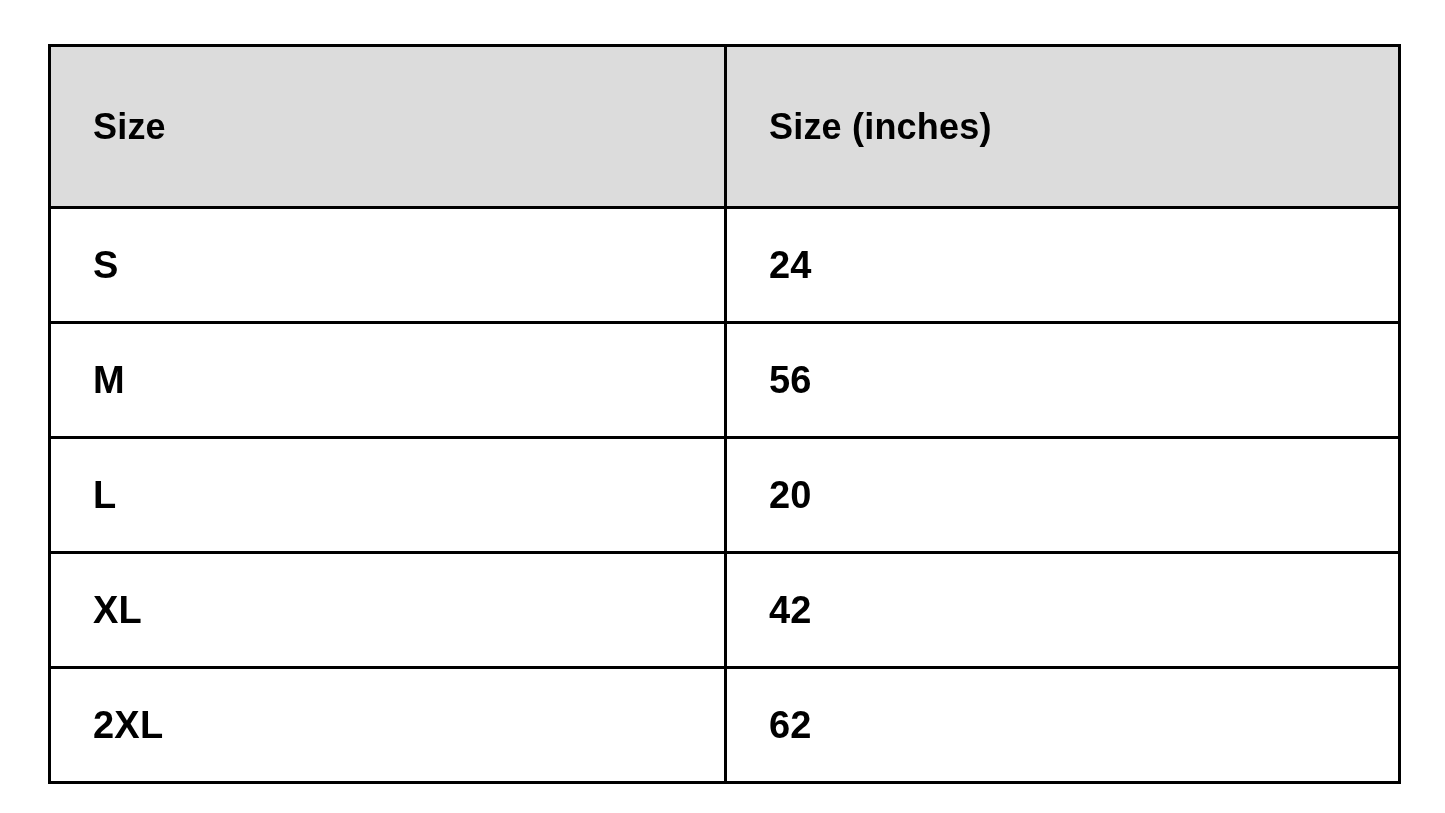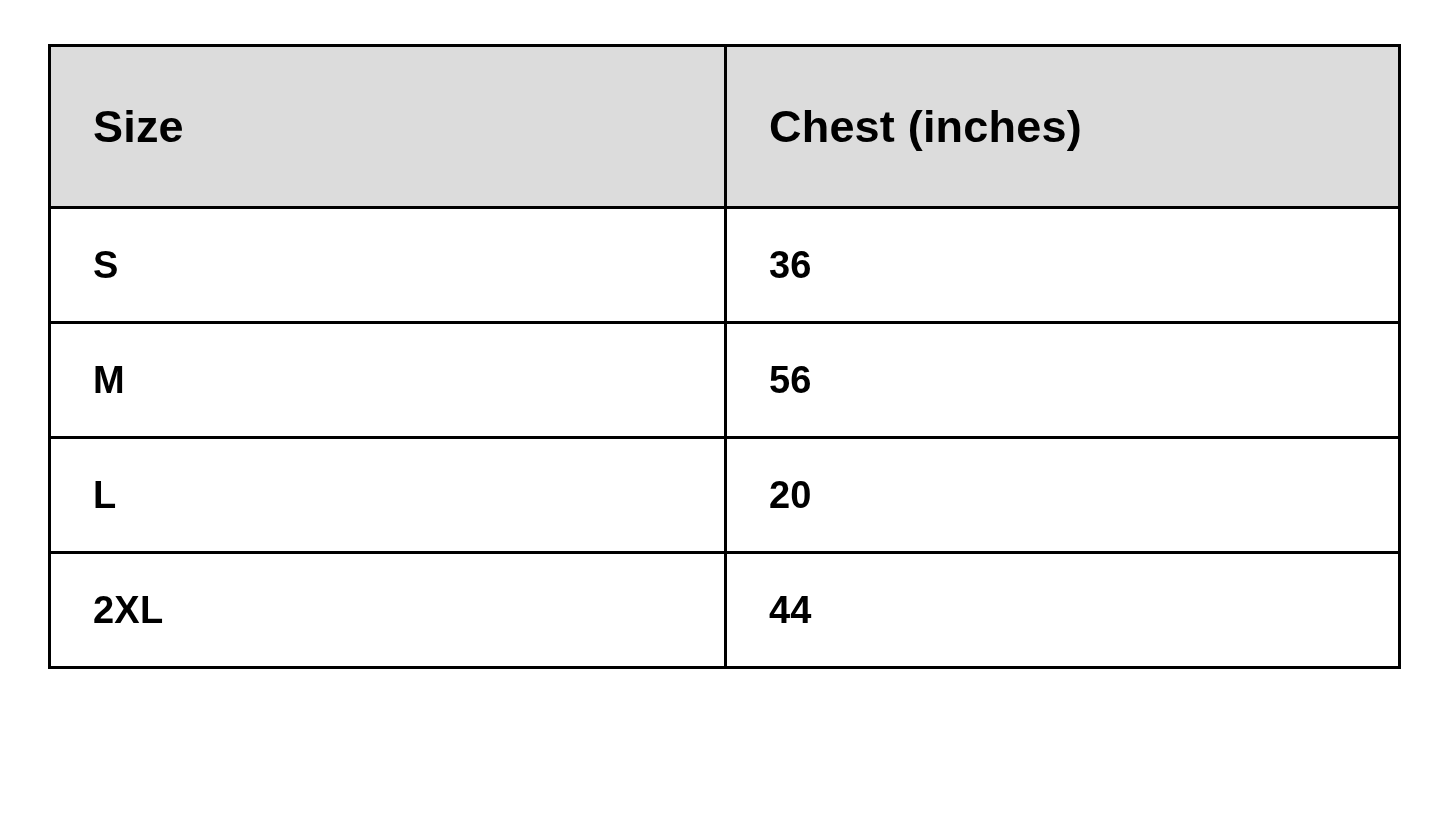--- a/index.html
+++ b/index.html
@@ -40,57 +40,61 @@
     border: 3px solid #000000;
     padding: 0 0 0 42px;
     text-align: left;
     vertical-align: middle;
     font-weight: bold;
     letter-spacing: 0.2px;
   }
   table.size-table thead th {
     background: #dcdcdc;
     height: 159px;
-    font-size: 45px;
+    font-size: 36px;
   }
   table.size-table tbody td {
     background: #ffffff;
     height: 112px;
     font-size: 38px;
   }
 </style>
 </head>
 <body>
 
 <div class="page">
   <div class="table-wrap">
     <table class="size-table">
       <colgroup>
         <col class="col-size">
         <col class="col-chest">
       </colgroup>
       <thead>
         <tr>
           <th>Size</th>
-          <th class="hdr-chest">Chest  (inches)</th>
+          <th class="hdr-chest">Size  (inches)</th>
         </tr>
       </thead>
       <tbody>
         <tr>
           <td>S</td>
-          <td>36</td>
+          <td>24</td>
         </tr>
         <tr>
           <td>M</td>
           <td>56</td>
         </tr>
         <tr>
           <td>L</td>
           <td>20</td>
         </tr>
         <tr>
+          <td>XL</td>
+          <td>42</td>
+        </tr>
+        <tr>
           <td>2XL</td>
-          <td>44</td>
+          <td>62</td>
         </tr>
       </tbody>
     </table>
   </div>
 </div>
 
 </body></html>

